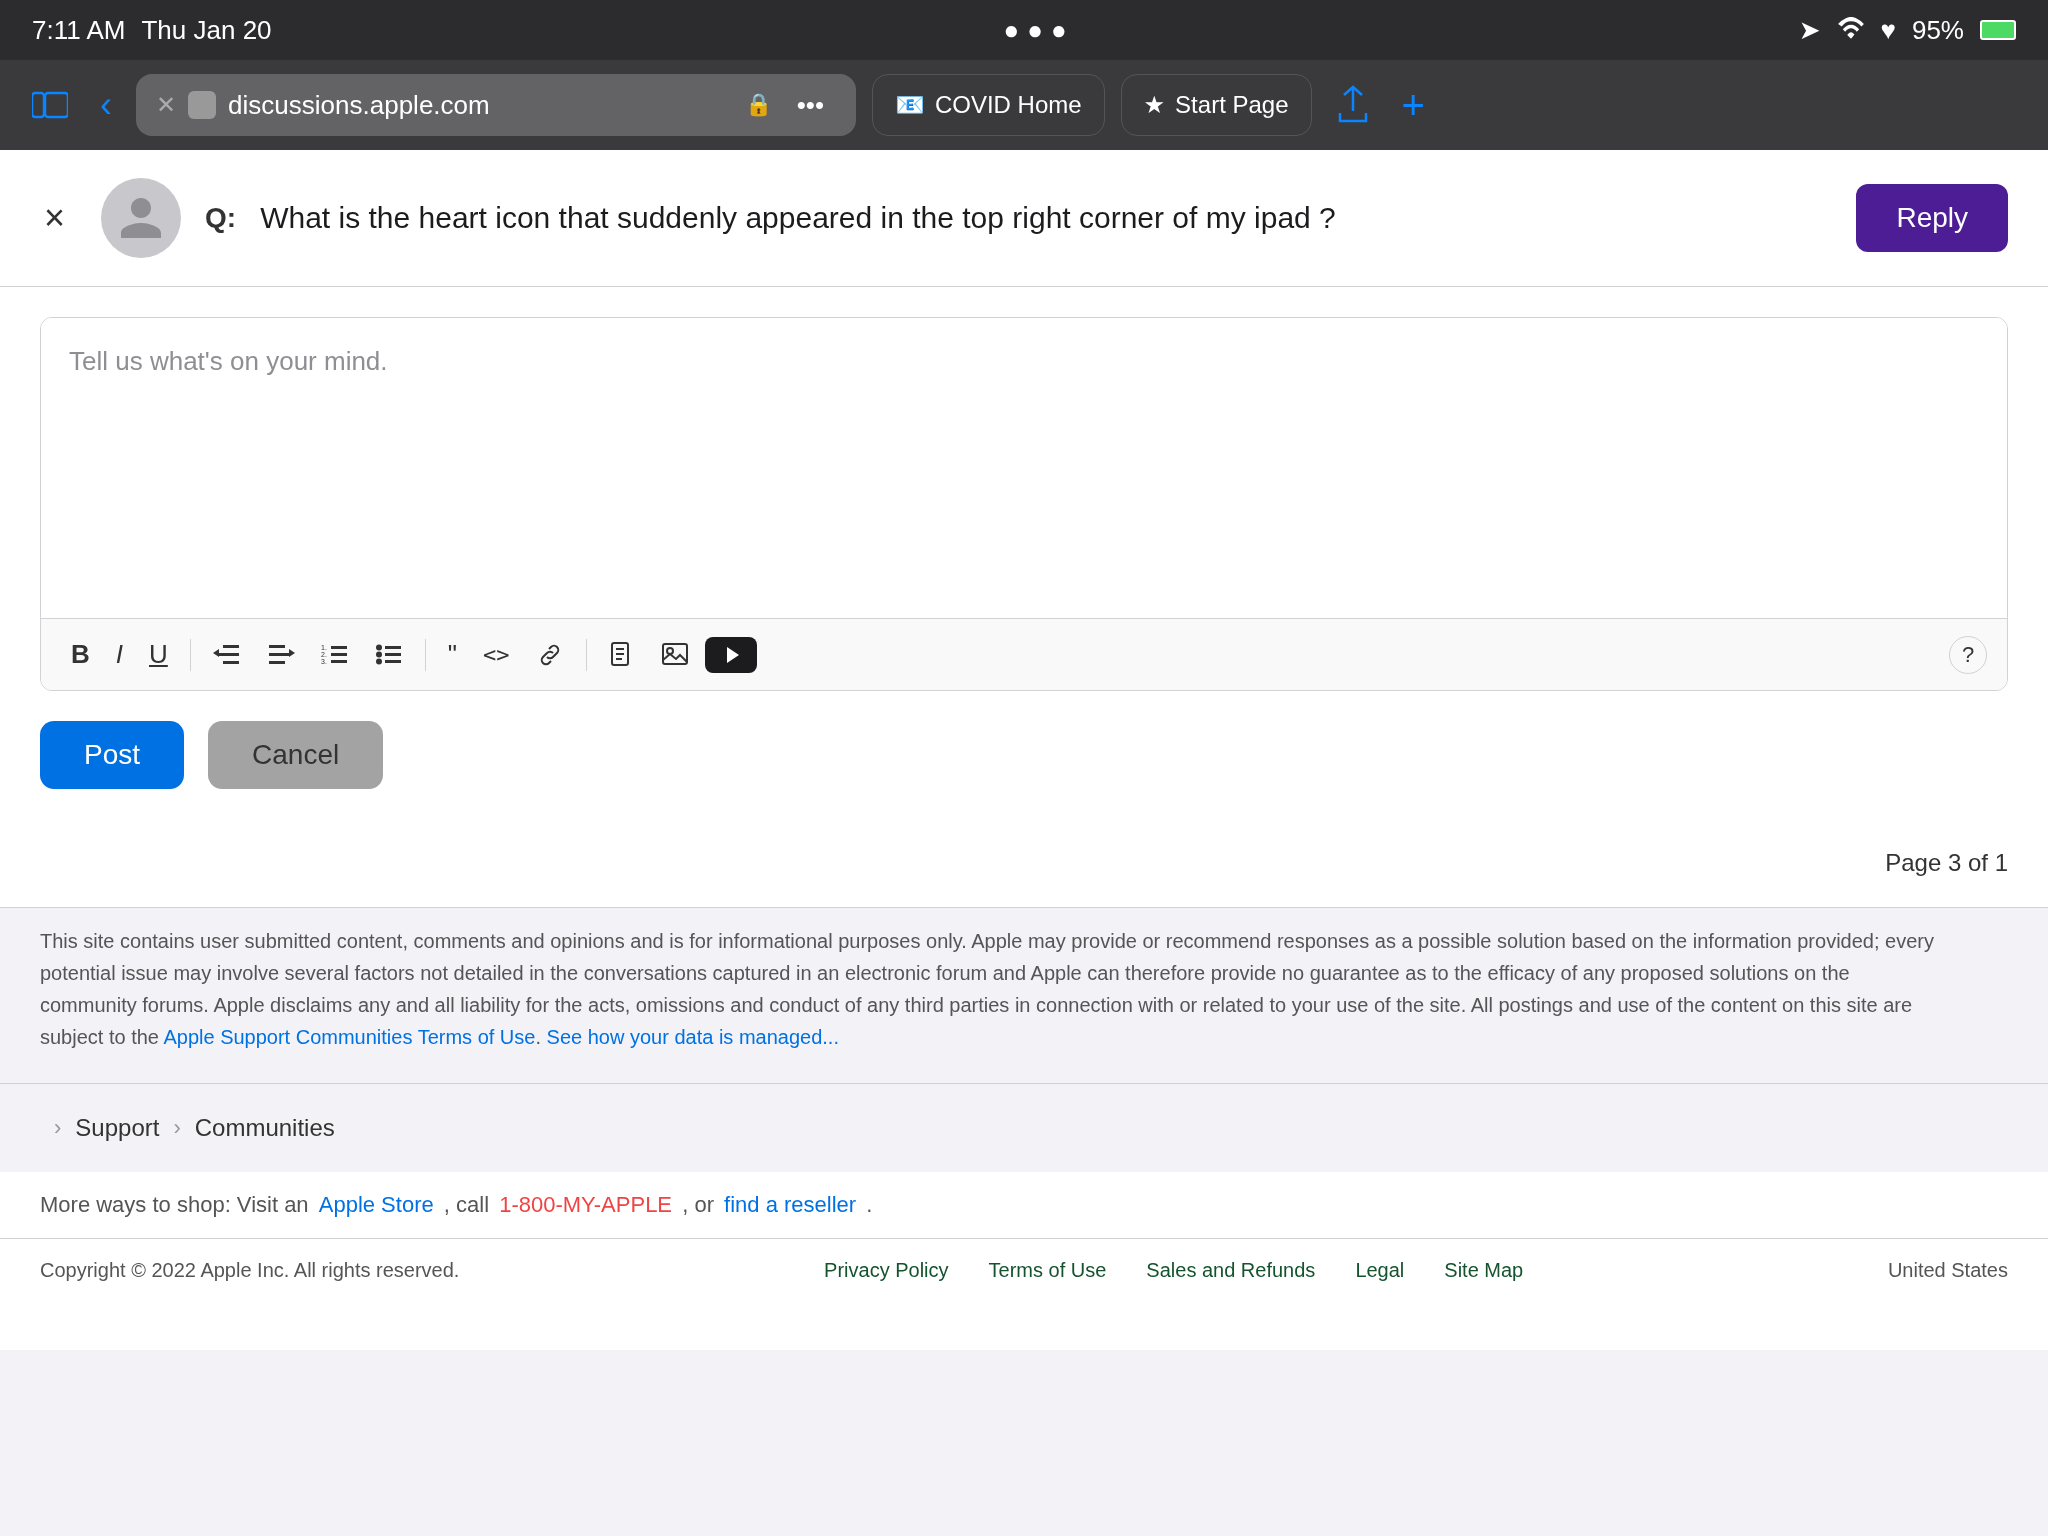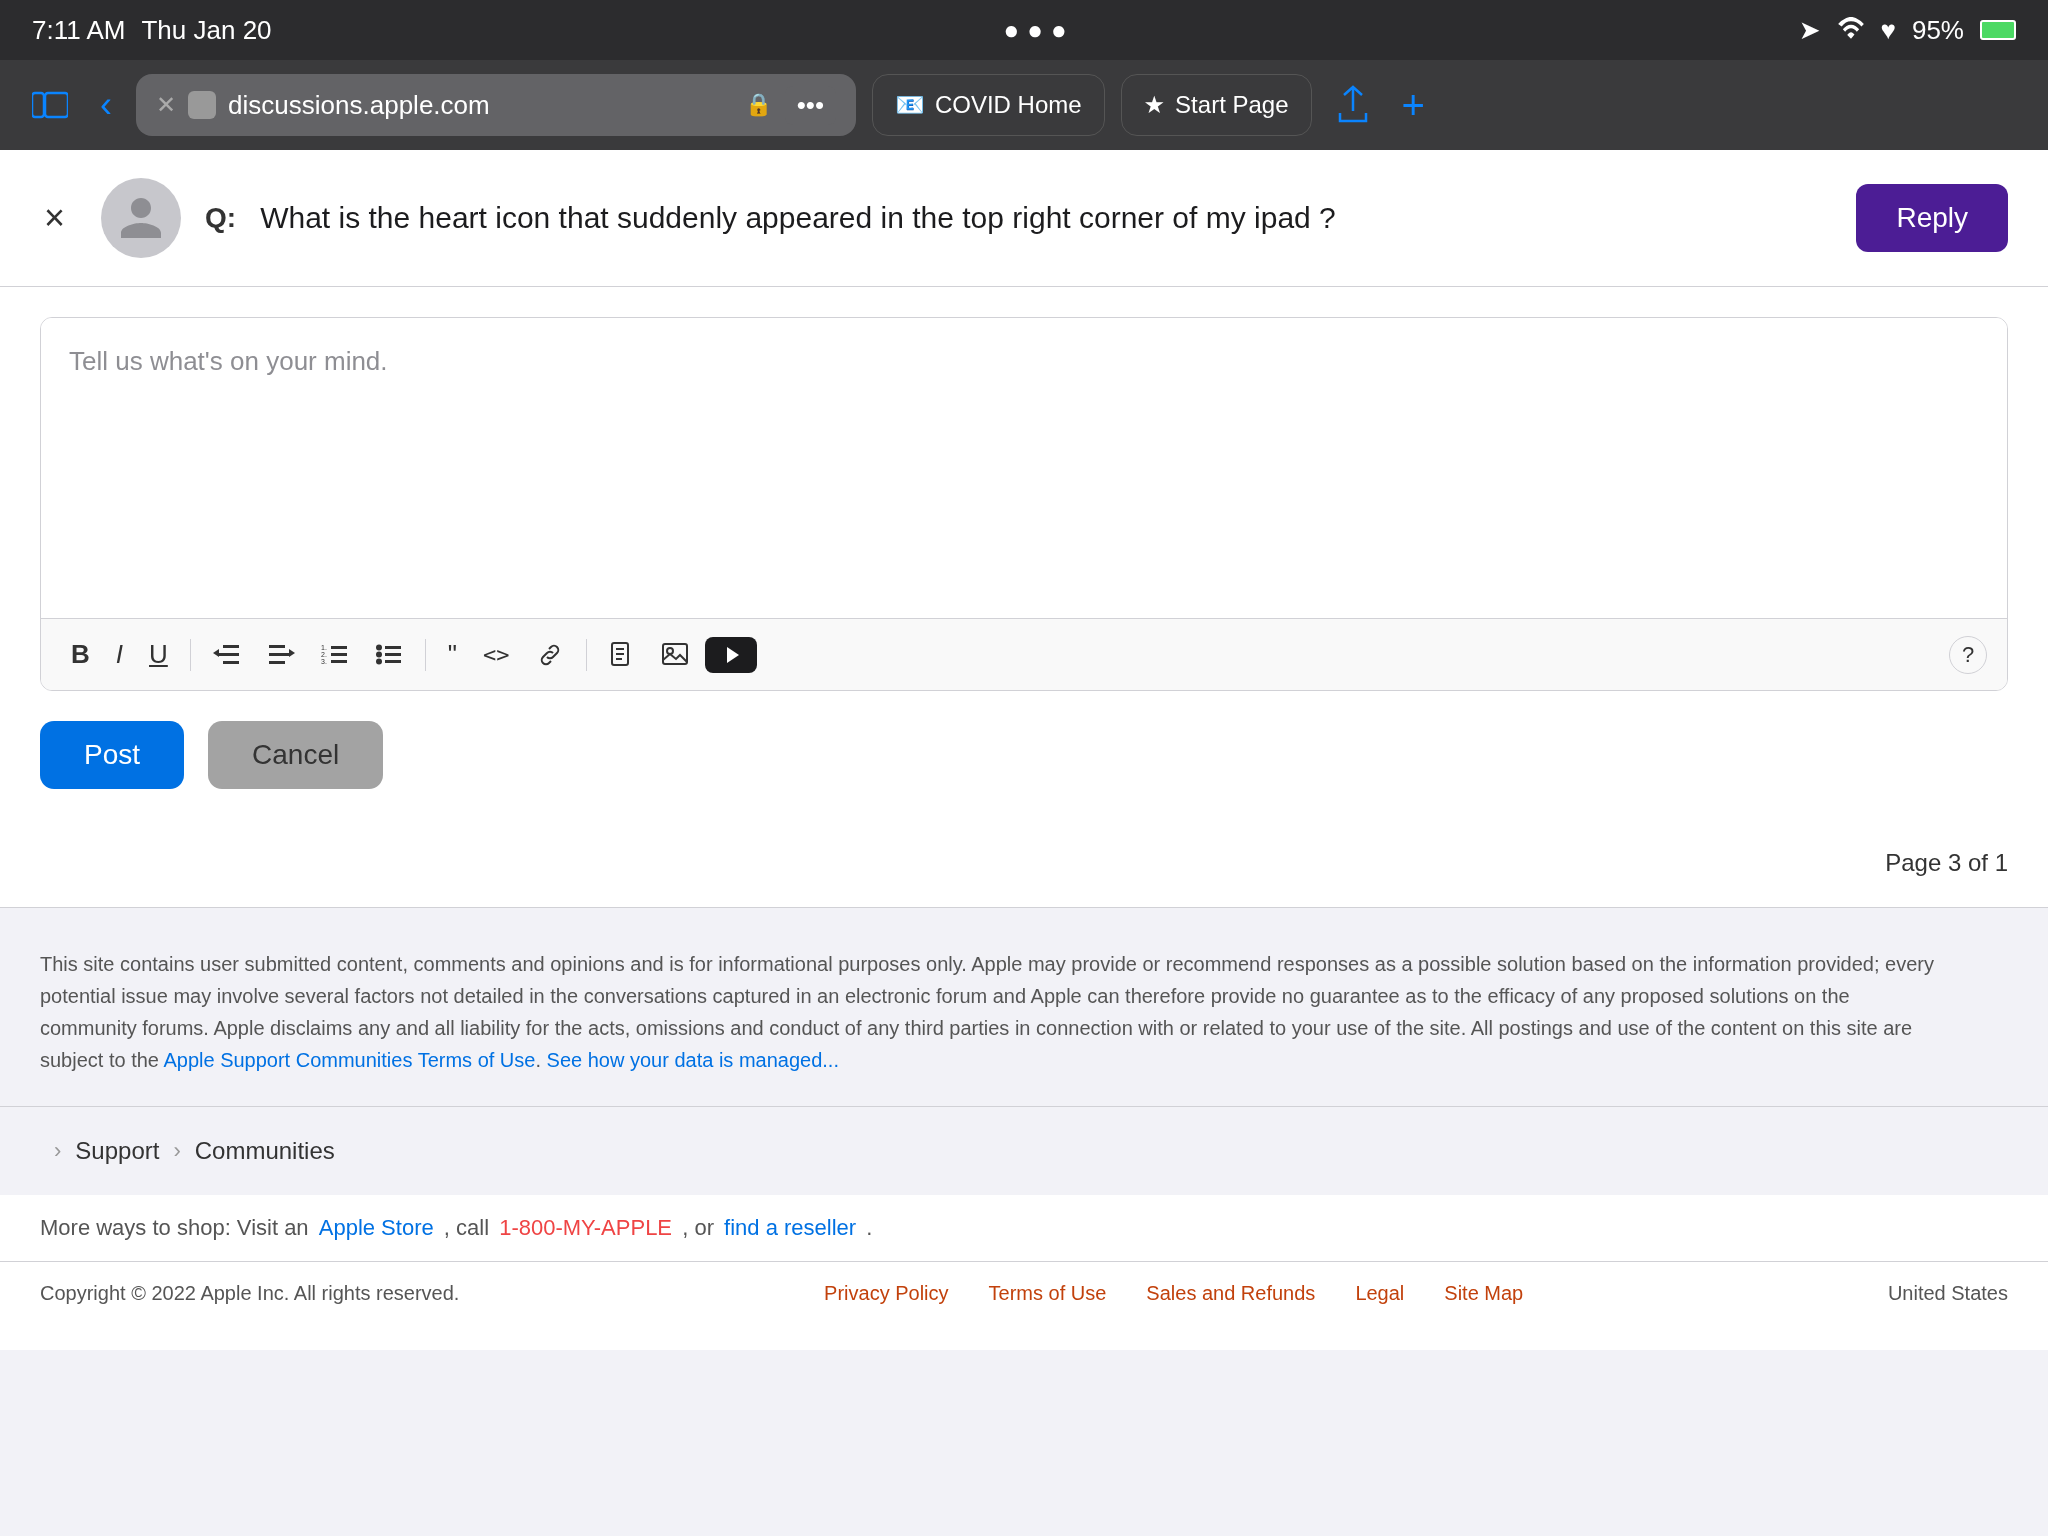--- a/index.html
+++ b/index.html
@@ -316,21 +316,21 @@
       justify-content: flex-end;
       padding: 30px 40px;
       font-size: 24px;
       color: #333;
     }
 
     
     .footer-disclaimer {
       background: #f2f2f7;
       border-top: 1px solid #d1d1d6;
-      padding: 40px 40px 30px;
+      padding: 17px 40px 30px;
     }
     .disclaimer-text {
       font-size: 20px;
       color: #555;
       line-height: 1.6;
       max-width: 1900px;
     }
     .disclaimer-link {
       color: #0071e3;
       text-decoration: none;
@@ -370,21 +370,21 @@
       display: flex;
       justify-content: space-between;
       align-items: center;
       border-top: 1px solid #d1d1d6;
     }
     .footer-links {
       display: flex;
       gap: 40px;
     }
     .footer-link {
-      color: #c2410c;
+      color: #14532d;
       text-decoration: none;
     }
   </style>
 </head>
 <body>
 
 <div class="status-bar">
   <div class="status-bar-left">
     <span>7:11 AM</span>
     <span>Thu Jan 20</span>

